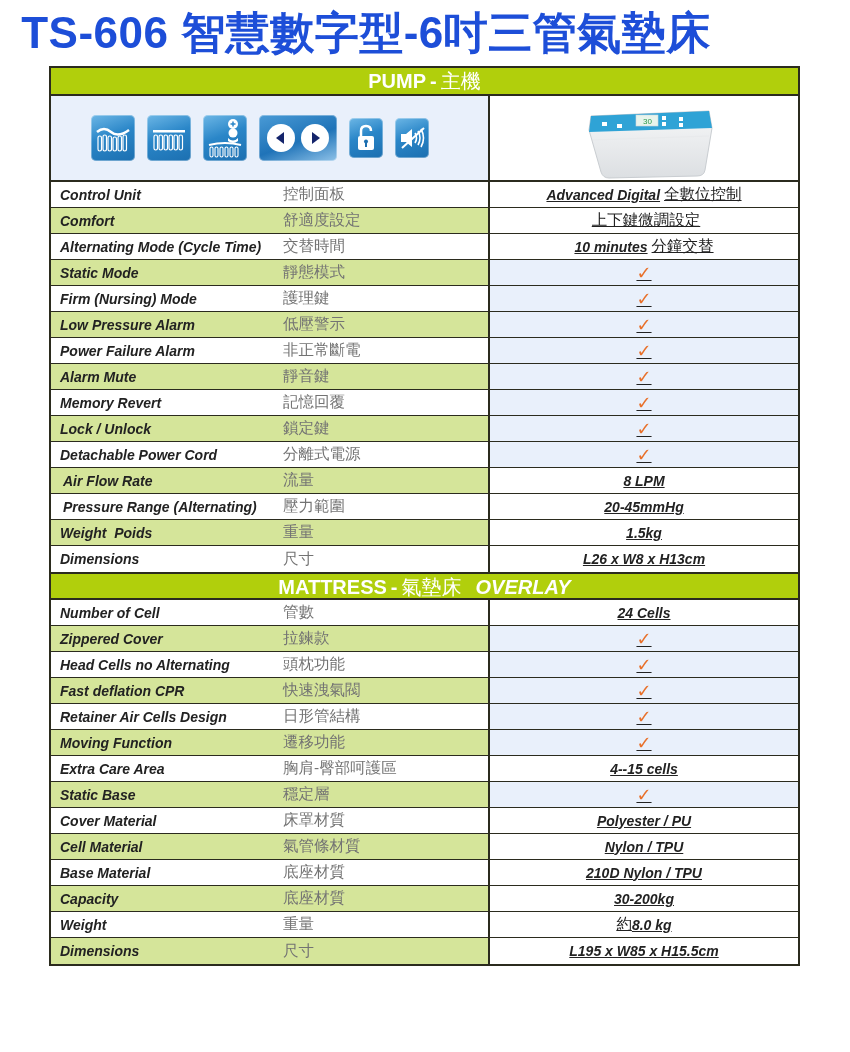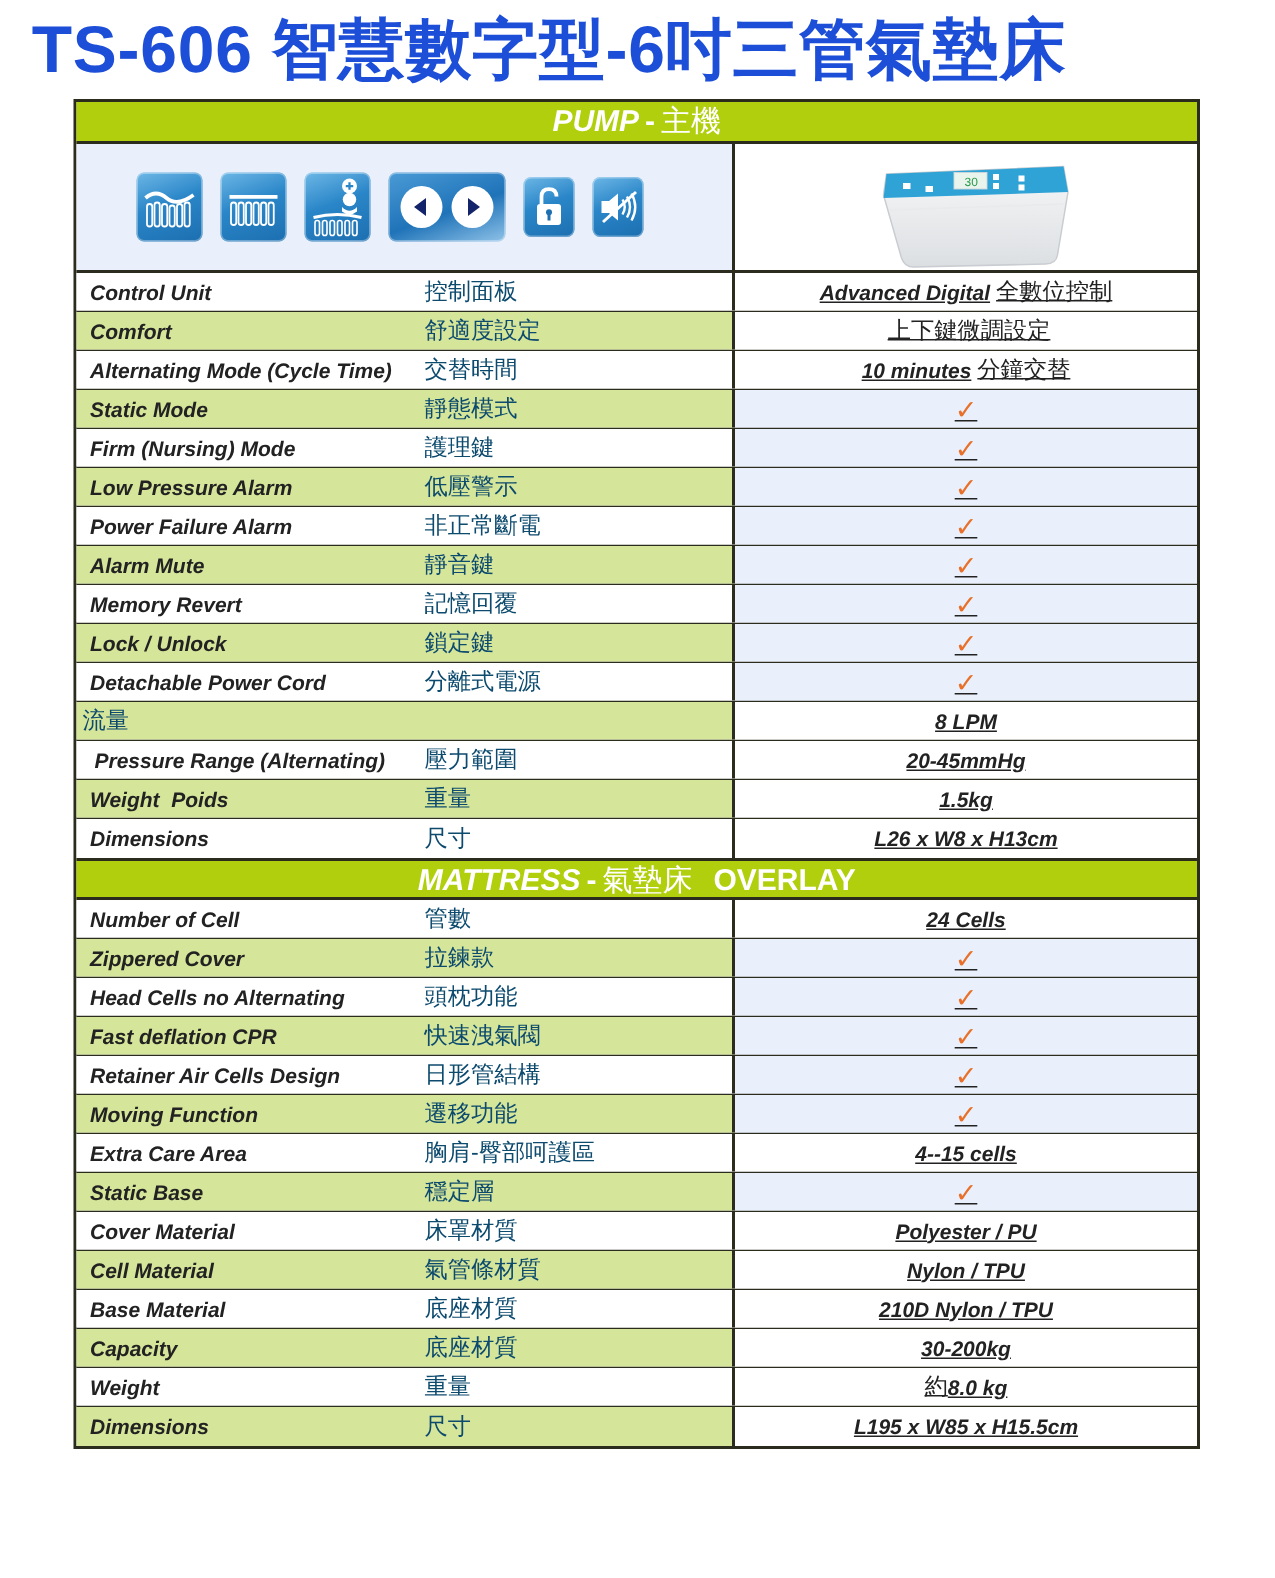--- a/index.html
+++ b/index.html
@@ -15,24 +15,24 @@
   .spec-table {
     position: absolute; left: 49px; top: 66px; width: 751px;
     border: 2px solid #2b2b1e; border-bottom-width: 2px;
   }
 
   .section-header {
     height: 28px; background: #b1cf0c; border-bottom: 2px solid #2b2b1e;
     text-align: center; color: #ffffff; font-size: 20px; line-height: 26px;
     font-weight: bold;
   }
-  .section-header .en { font-style: italic; }
+  .section-header .en { }
   .section-header .sep { margin: 0 4px; }
   .section-header .zh { font-weight: normal; }
-  .section-header .en2 { margin-left: 14px; margin-top: 25px; }
+  .section-header .en2 { font-style: italic; margin-left: 14px; margin-top: 25px; }
 
   .icon-row { display: flex; height: 86px; border-bottom: 2px solid #2b2b1e; }
   .icon-cell {
     width: 439px; background: #e9f0fb; border-right: 2px solid #2b2b1e;
     display: flex; align-items: center; padding-left: 40px; gap: 12px;
   }
   .icon-tile {
     height: 46px; border-radius: 5px;
     background: linear-gradient(160deg, #6db7e6 0%, #2a86c8 45%, #1c6fb0 100%);
     box-shadow: inset 0 0 0 1px rgba(255,255,255,0.35);
@@ -56,21 +56,21 @@
   .row:last-child { border-bottom: none; }
   .row .left {
     width: 439px; display: flex; align-items: center; border-right: 2px solid #2b2b1e; background: #ffffff;
   }
   .row.alt .left { background: #d5e59a; }
   .row .en {
     width: 228px; padding-left: 9px; font-size: 14px; font-weight: bold; font-style: italic; color: #222222;
     white-space: nowrap;
   }
   .row .en.indent { padding-left: 12px; }
-  .row .zh { font-size: 15.5px; color: #0c4a6e; padding-left: 4px; white-space: nowrap; }
+  .row .zh { font-size: 15.5px; color: #737373; padding-left: 4px; white-space: nowrap; }
   .row .val {
     flex: 1; display: flex; align-items: center; justify-content: center; background: #ffffff;
     font-size: 14px; font-weight: bold; font-style: italic; color: #222222; white-space: nowrap; text-decoration: underline;
   }
   .row .val.check { background: #e9f0fb; }
   .row .val .zhv { font-style: normal; font-weight: normal; font-size: 15.5px; margin-left: 4px; }
   .row .val .zhpre { font-style: normal; font-weight: normal; font-size: 15.5px; }
   .checkmark { color: #e8702a; font-size: 18px; font-style: normal; font-weight: bold; line-height: 1; }
 </style>
 </head>
@@ -279,20 +279,21 @@
       <div class="left">
           <span class="en">Detachable Power Cord</span>
           <span class="zh">分離式電源</span>
         </div>
       <div class="val check">
           <span class="checkmark">✓</span>
         </div>
     </div>
     <div class="row alt">
       <div class="left">
+          <span class="en indent">Air Flow Rate</span>
           <span class="zh">流量</span>
         </div>
       <div class="val">
           <span>8 LPM</span>
         </div>
     </div>
     <div class="row">
       <div class="left">
           <span class="en indent">Pressure Range (Alternating)</span>
           <span class="zh">壓力範圍</span>

